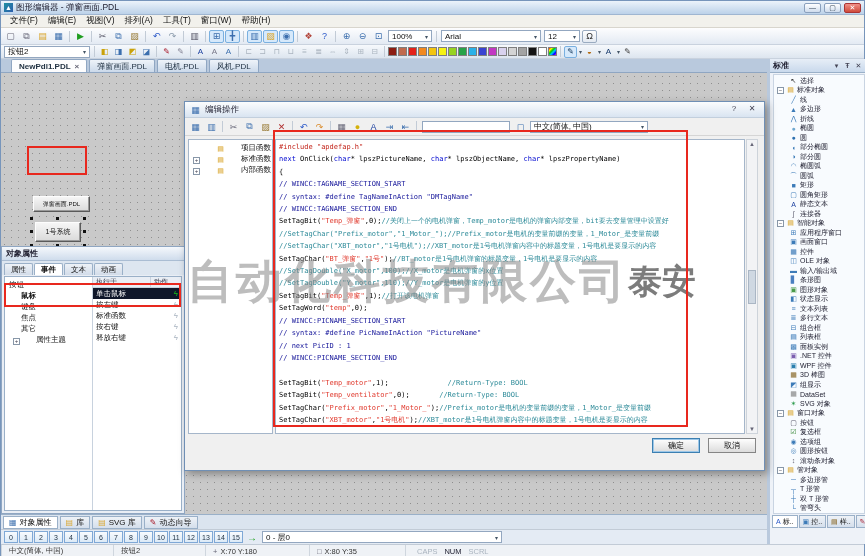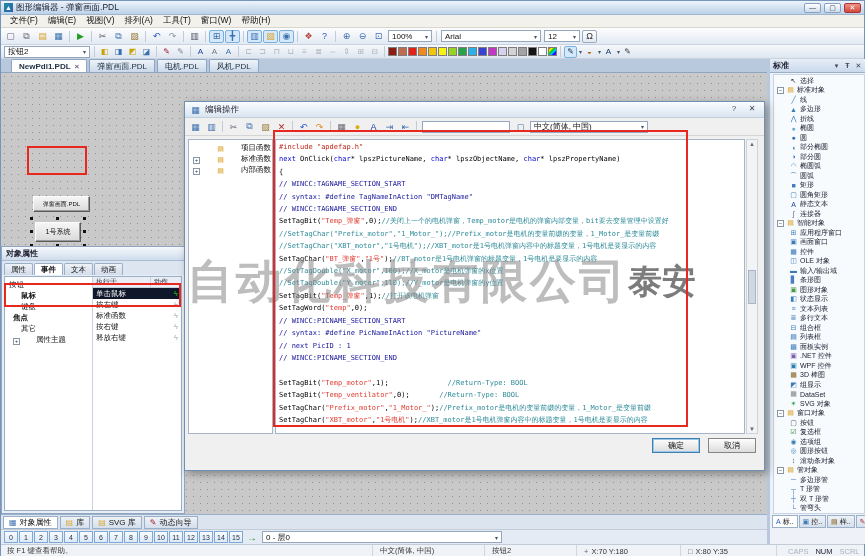--- a/index.html
+++ b/index.html
@@ -276,21 +276,21 @@
       <div id="props-tree">
           <div class="trow" style="padding-left: 4px;">
             <span>按钮</span>
           </div>
           <div class="trow" style="padding-left: 16px;">
             <span style="font-weight: bold;">鼠标</span>
           </div>
           <div class="trow" style="padding-left: 16px;">
             <span>键盘</span>
           </div>
-          <div class="trow" style="padding-left: 8px; font-weight: bold;">
+          <div class="trow" style="padding-left: 16px;">
             <span>焦点</span>
           </div>
           <div class="trow" style="padding-left: 16px;">
             <span>其它</span>
           </div>
           <div class="trow" style="padding-left: 8px;">
             <span class="texp">+</span>
             <span>属性主题</span>
           </div>
         </div>
@@ -674,21 +674,20 @@
         <span class="lbtn">15</span>
       </span>
     <span id="layerarrow">→</span>
     <span class="combo" style="width:240px">
       <span>0 - 层0</span>
       <span class="caret">▾</span>
     </span>
   </div>
 
   <div class="abs" id="statusbar">
-    <span id="sb-help">按 F1 键查看帮助。</span>
     <span class="scell" style="width:112px">
         <span>中文(简体, 中国)</span>
       </span>
     <span class="scell" style="width:92px">
         <span>按钮2</span>
       </span>
     <span class="scell" style="width:104px">
         <span class="ci">+</span>
         <span>X:70 Y:180</span>
       </span>

